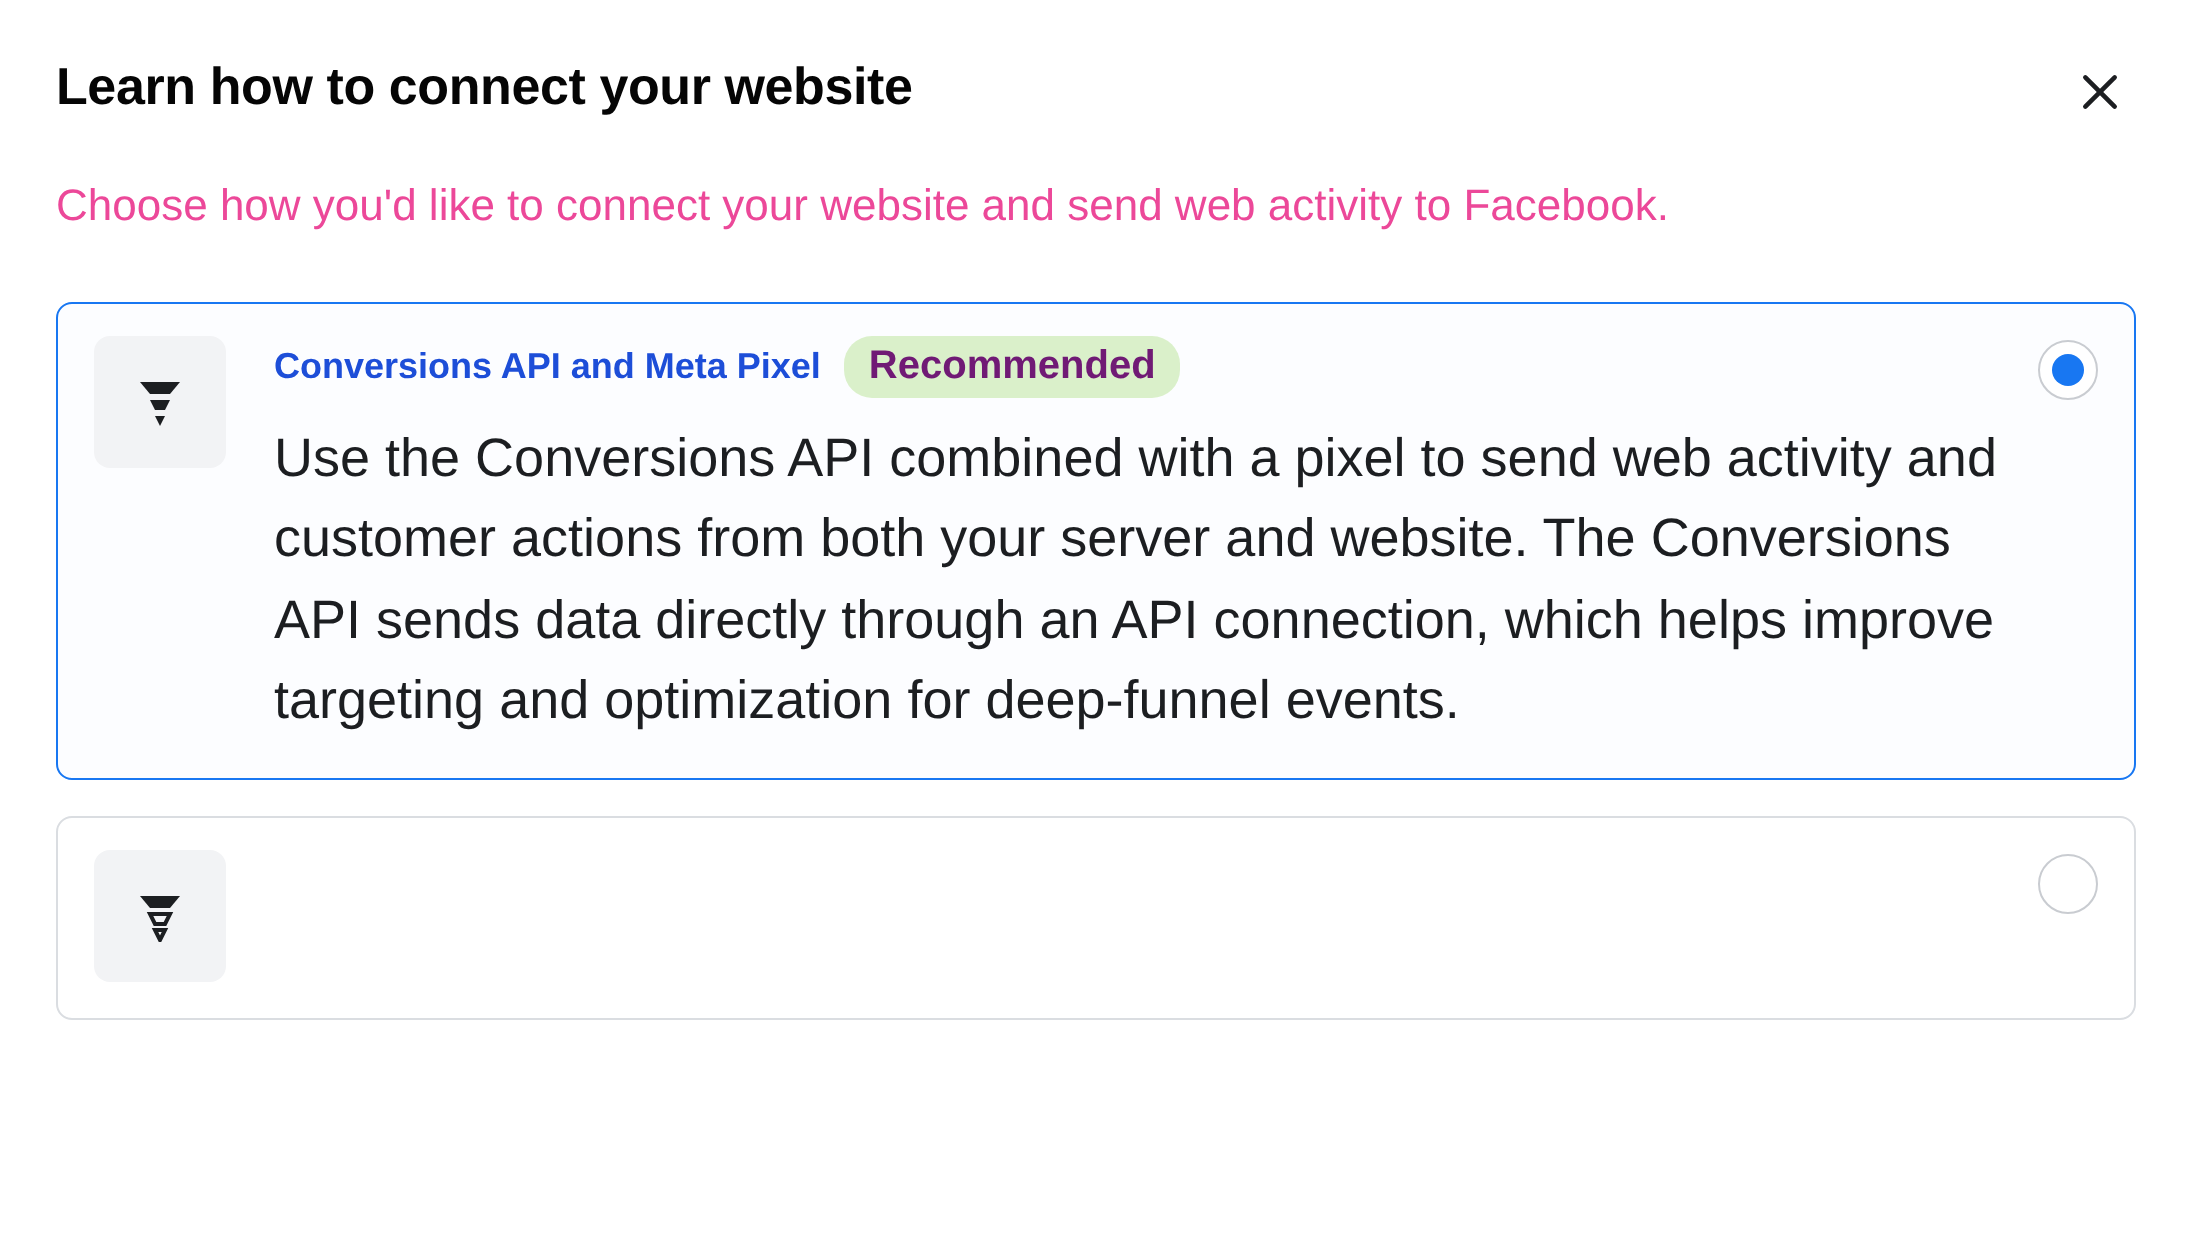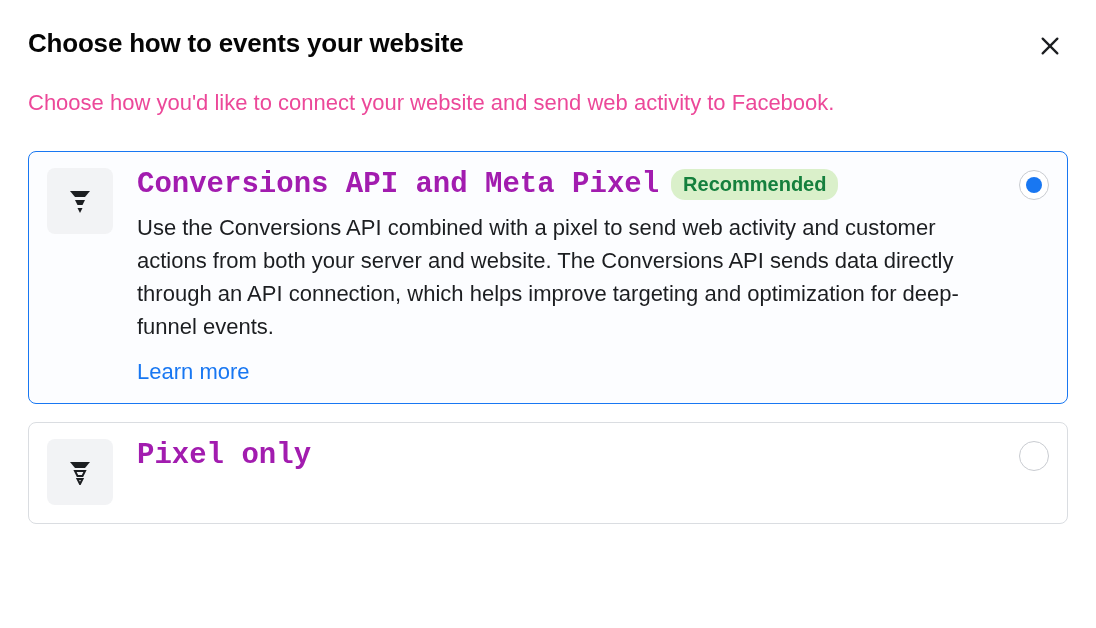--- a/index.html
+++ b/index.html
@@ -77,35 +77,34 @@
       flex: 1;
       padding-right: 50px;
     }
     .option-title-row {
       display: flex;
       align-items: center;
       gap: 12px;
       margin-bottom: 10px;
     }
     .option-title {
-      font-size: 29px;
+      font-size: 18px;
       font-weight: 700;
-      color: #a21caf;
-      font-family: Liberation Mono, monospace;
+      color: #1d4ed8;
     }
     .badge {
       background: #daf0ca;
-      color: #15803d;
+      color: #701a75;
       font-weight: 700;
       font-size: 20px;
       padding: 4px 12px;
       border-radius: 14px;
     }
     .option-desc {
-      font-size: 22px;
+      font-size: 27px;
       line-height: 1.5;
       color: #1c1e21;
     }
     .learn-more {
       display: inline-block;
       margin-top: 16px;
       font-size: 22px;
       color: #1877f2;
       text-decoration: none;
       font-weight: 400;
@@ -128,21 +127,21 @@
       width: 16px;
       height: 16px;
       background: #1877f2;
       border-radius: 50%;
     }
   </style>
 </head>
 <body>
 
 <div class="header-row">
-  <h1 class="title">Choose how to events your website</h1>
+  <h1 class="title">Learn how to connect your website</h1>
   <button class="close-btn">
     <svg viewBox="0 0 24 24" fill="none" stroke="#1c1e21" stroke-width="2.5" stroke-linecap="round">
       <line x1="4" y1="4" x2="20" y2="20"></line>
       <line x1="20" y1="4" x2="4" y2="20"></line>
     </svg>
   </button>
 </div>
 
 <p class="subtitle">Choose how you'd like to connect your website and send web activity to Facebook.</p>
 
@@ -153,36 +152,32 @@
       <polygon points="8,12 18,12 15.5,17 10.5,17" fill="#1c1e21"></polygon>
       <polygon points="10.5,20 15.5,20 13,25" fill="#1c1e21"></polygon>
     </svg>
   </div>
   <div class="option-content">
     <div class="option-title-row">
       <span class="option-title">Conversions API and Meta Pixel</span>
       <span class="badge">Recommended</span>
     </div>
     <div class="option-desc">Use the Conversions API combined with a pixel to send web activity and customer actions from both your server and website. The Conversions API sends data directly through an API connection, which helps improve targeting and optimization for deep-funnel events.</div>
-    <a class="learn-more">Learn more</a>
   </div>
   <div class="radio-outer checked">
     <div class="radio-inner"></div>
   </div>
 </div>
 
 <div class="option-card">
   <div class="option-icon-box">
     <svg width="26" height="26" viewBox="0 0 26 26">
       <polygon points="3,3 23,3 18,9 8,9" fill="#1c1e21"></polygon>
       <polygon points="8,12 18,12 15.5,17 10.5,17" fill="none" stroke="#1c1e21" stroke-width="2"></polygon>
       <polygon points="10.5,20 15.5,20 13,25" fill="none" stroke="#1c1e21" stroke-width="2"></polygon>
     </svg>
   </div>
   <div class="option-content">
-    <div class="option-title-row">
-      <span class="option-title">Pixel only</span>
-    </div>
   </div>
   <div class="radio-outer">
     <div class="radio-inner"></div>
   </div>
 </div>
 
 </body></html>

